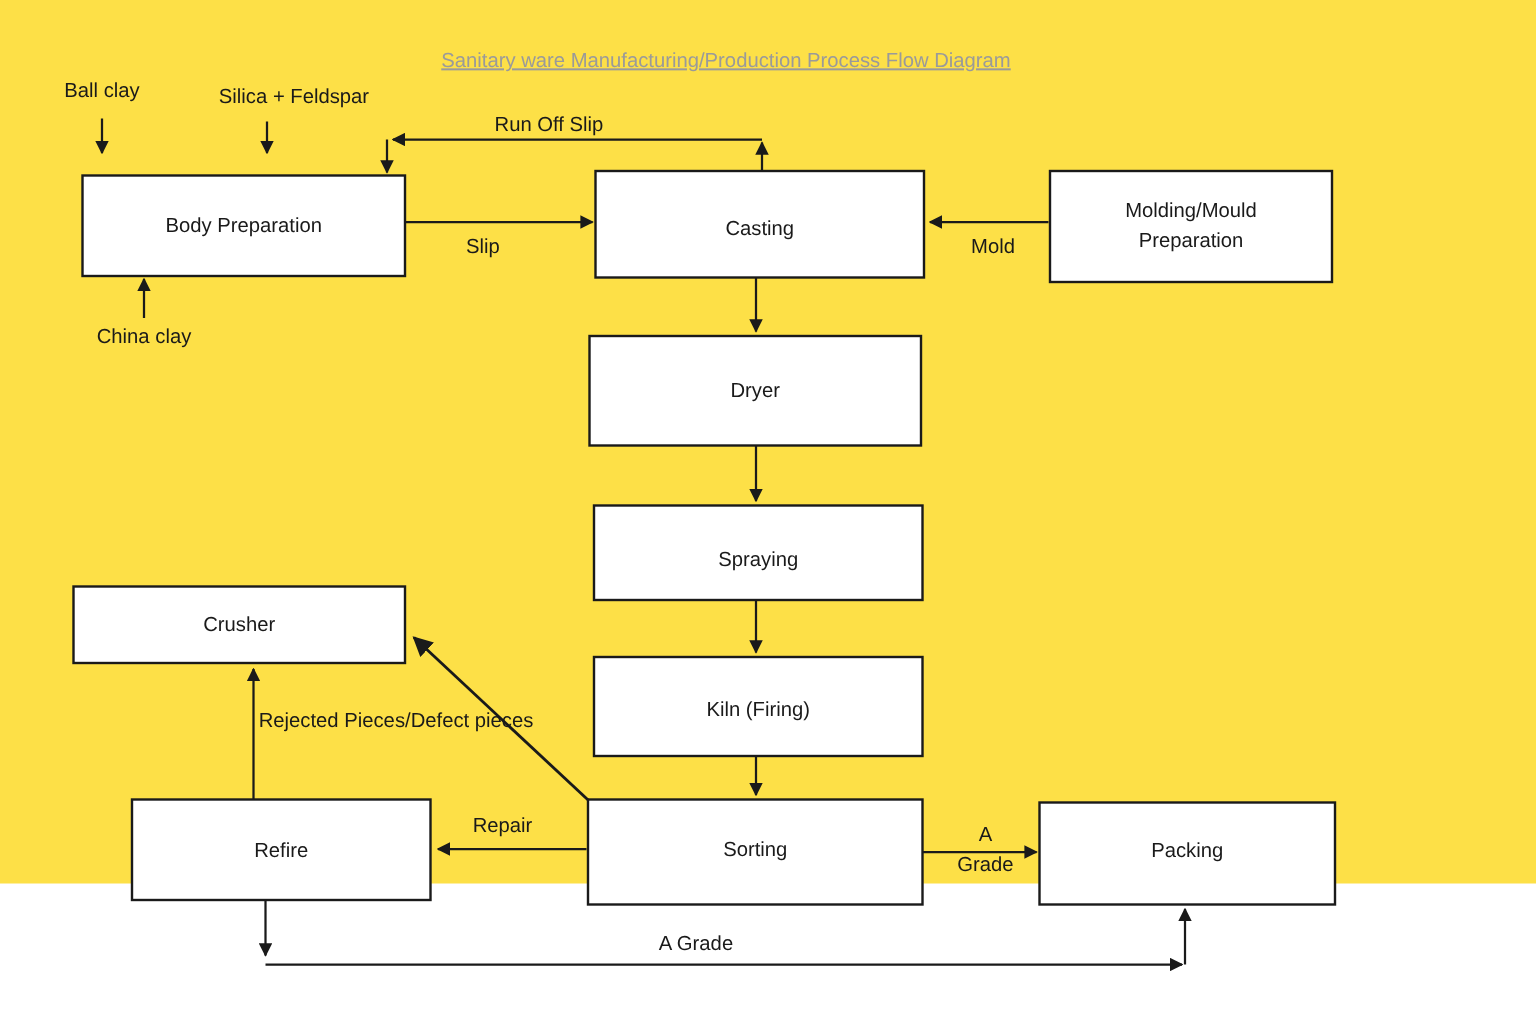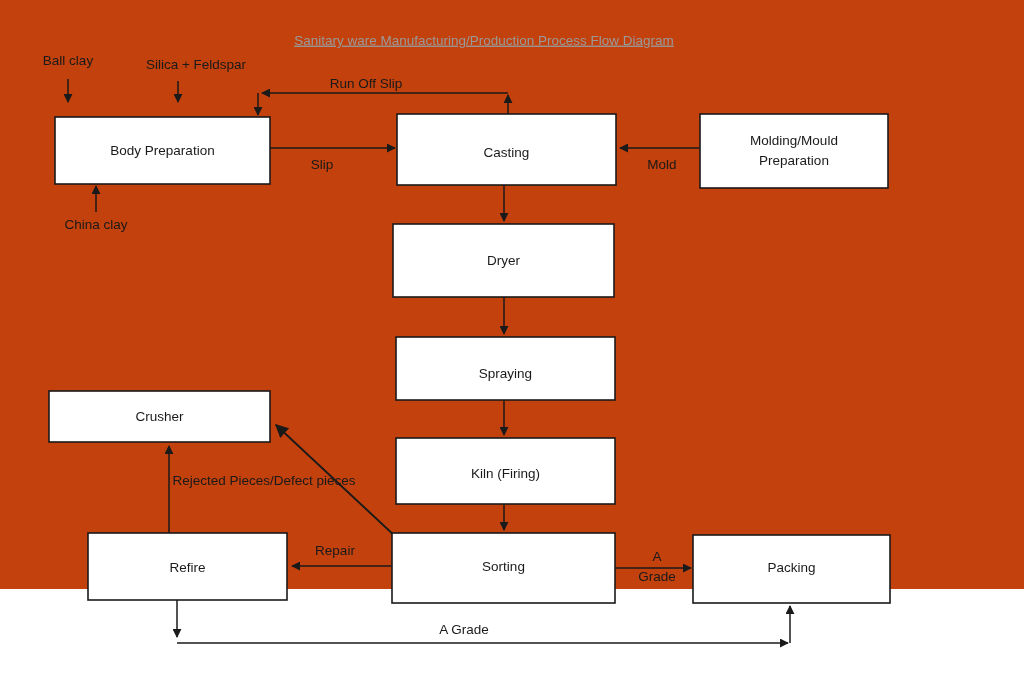--- a/index.html
+++ b/index.html
@@ -10,21 +10,21 @@
   body {
     width: 1024px;
     height: 683px;
     font-family: "Liberation Sans", sans-serif;
     overflow: hidden;
   }
   #diagram-root {
     position: relative;
     width: 1024px;
     height: 589px;
-    background: #c2410c;
+    background: #fde047;
   }
   svg#flow-svg {
     position: absolute;
     left: 0;
     top: 0;
     width: 1024px;
     height: 683px;
   }
   .node-rect {
     fill: #ffffff;

